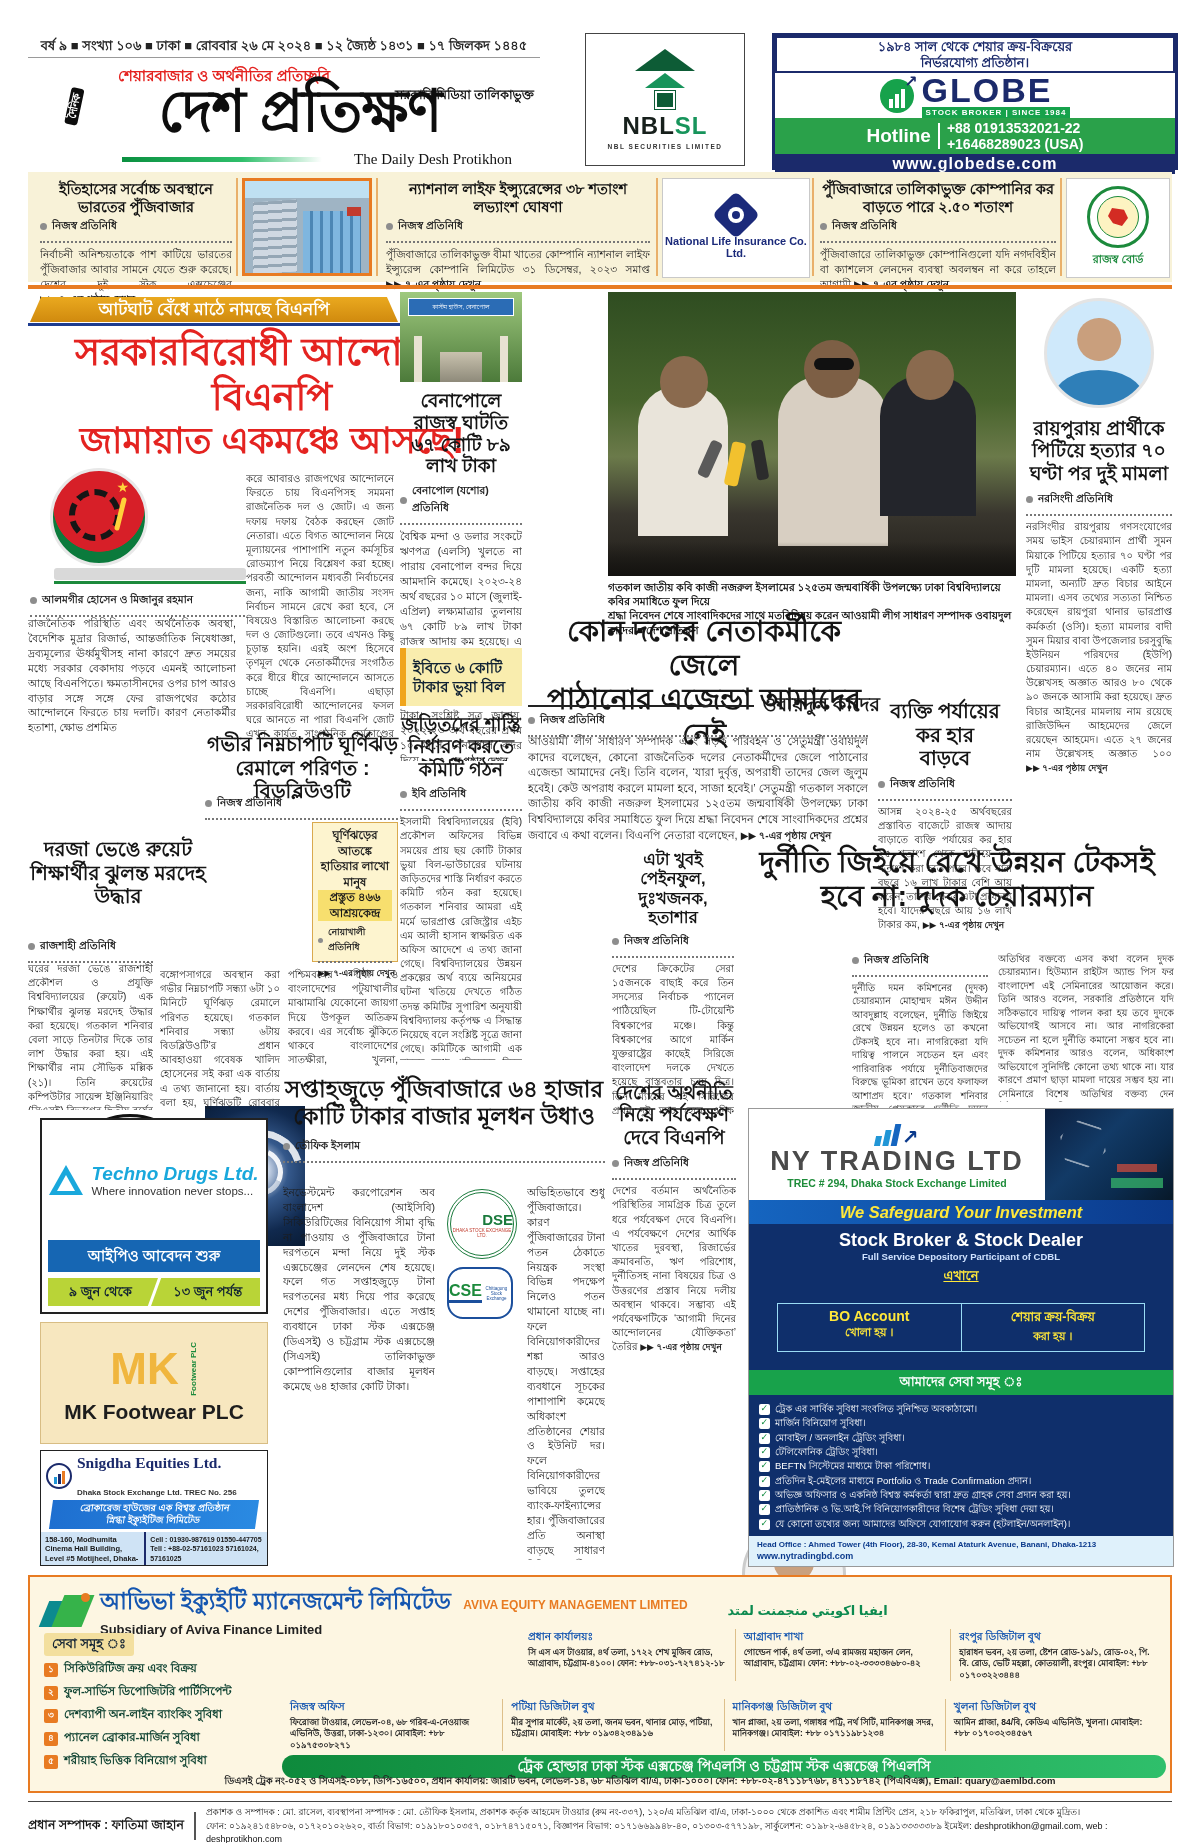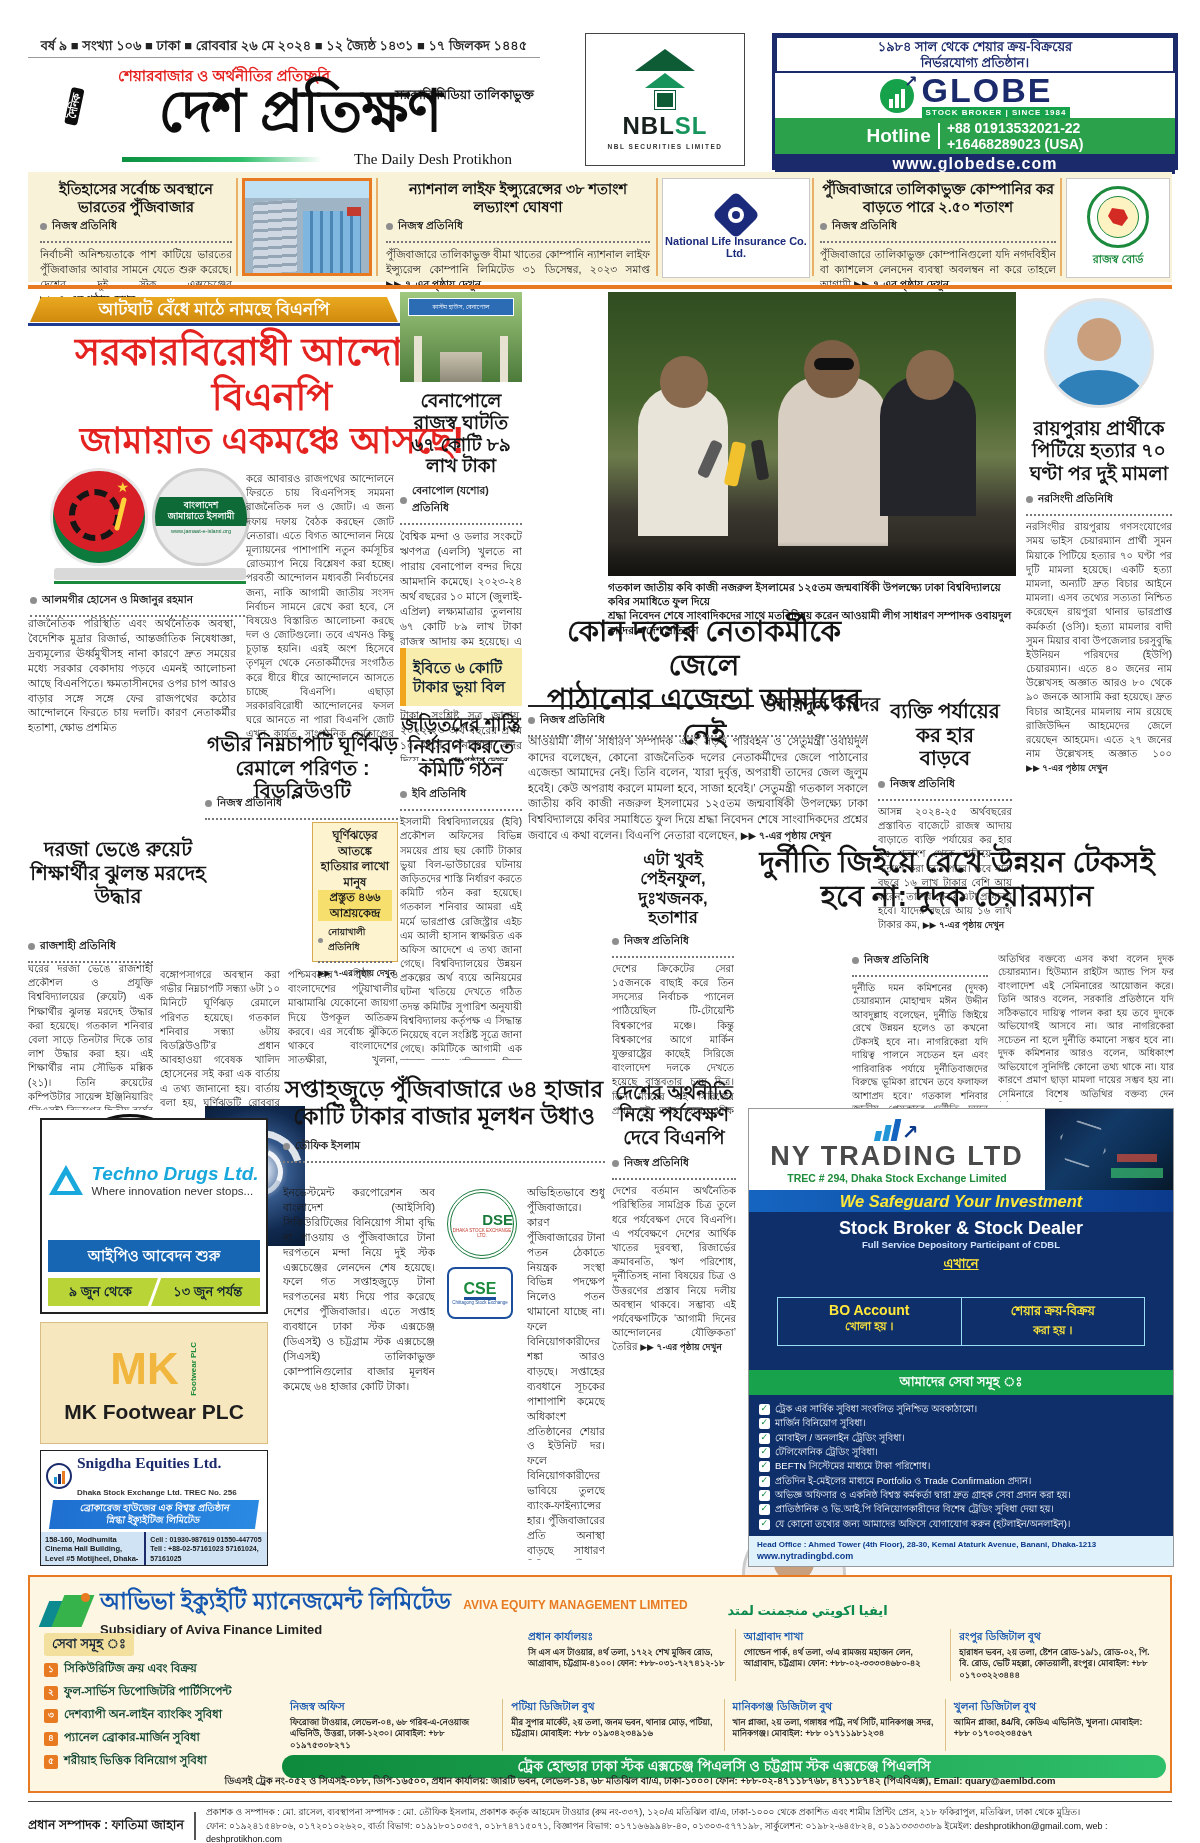--- a/index.html
+++ b/index.html
@@ -183,27 +183,20 @@
     <div style="font-size:38px;">সরকারবিরোধী আন্দোলনে বিএনপি</div>
     <div style="font-size:36px;">জামায়াত একমঞ্চে আসছে!</div>
   </div>
 
   <div class="abs" style="left:50px;top:468px;width:200px;height:112px;">
     <div style="position:absolute;left:0;top:0;width:92px;height:92px;border-radius:50%;background:radial-gradient(circle at 50% 38%,#d71f28 0 62%,#0b7a3c 63%);border:3px solid #e8e8e8;">
       <div class="gearring" style="position:absolute;left:16px;top:18px;width:40px;height:40px;"></div>
       <div style="position:absolute;right:16px;top:8px;color:#ffd23a;font-size:14px;">★</div>
       <div style="position:absolute;right:22px;top:26px;width:5px;height:34px;background:#ffd23a;transform:rotate(14deg);border-radius:3px;"></div>
     </div>
-    <div style="position:absolute;right:0;top:0;width:92px;height:92px;border-radius:50%;background:#ececec;border:3px solid #cfcfcf;overflow:hidden;">
-      <div style="margin-top:26px;background:#0e6b38;color:#fff;text-align:center;font-size:9px;font-weight:bold;line-height:1.25;padding:3px 0;">
-        <div>বাংলাদেশ</div>
-          <div>জামায়াতে ইসলামী</div>
-      </div>
-      <div style="text-align:center;font-size:5.5px;color:#0e6b38;margin-top:2px;">www.jamaat-e-islami.org</div>
-    </div>
     <div style="position:absolute;left:4px;bottom:0;right:4px;height:12px;background:#d9d9d9;border-radius:3px;"></div>
     <div style="position:absolute;left:4px;bottom:-4px;right:4px;height:3px;background:#1c8a3c;"></div>
   </div>
 
   <div class="abs" style="left:30px;top:592px;width:215px;">
     <div class="byline">
         <span class="bdot"></span>
         <span>আলমগীর হোসেন ও মিজানুর রহমান</span>
       </div>
     <div class="dotted"></div>
@@ -389,21 +382,21 @@
       </div>
     <div class="dotted"></div>
   </div>
   <div class="abs bt" style="left:283px;top:1185px;width:152px;height:375px;">ইনভেস্টমেন্ট করপোরেশন অব বাংলাদেশ (আইসিবি) সিকিউরিটিজের বিনিয়োগ সীমা বৃদ্ধি না পাওয়ায় ও পুঁজিবাজারে টানা দরপতনে মন্দা নিয়ে দুই স্টক এক্সচেঞ্জের লেনদেন শেষ হয়েছে। ফলে গত সপ্তাহজুড়ে টানা দরপতনের মধ্য দিয়ে পার করেছে দেশের পুঁজিবাজার। এতে সপ্তাহ ব্যবধানে ঢাকা স্টক এক্সচেঞ্জ (ডিএসই) ও চট্টগ্রাম স্টক এক্সচেঞ্জে (সিএসই) তালিকাভুক্ত কোম্পানিগুলোর বাজার মূলধন কমেছে ৬৪ হাজার কোটি টাকা।</div>
   <div class="abs" style="left:447px;top:1185px;width:158px;height:375px;overflow:hidden;">
     <div style="float:left;width:74px;margin:4px 6px 4px 0;">
       <div style="width:62px;height:62px;border:4px double #1a7a3c;border-radius:50%;display:flex;flex-direction:column;align-items:flex-end;justify-content:center;background:#fff;">
         <span style="font-size:15px;font-weight:bold;color:#1a7a3c;">DSE</span>
         <span style="font-size:4.5px;color:#c0392b;text-align:center;">DHAKA STOCK EXCHANGE LTD.</span>
       </div>
-      <div style="margin-top:8px;width:62px;height:48px;border:2px solid #1b4f9c;border-radius:8px;display:flex;flex-direction:column;align-items:center;justify-content:center;background:#fff;">
+      <div style="margin-top:8px;width:62px;height:48px;border:2px solid #1b4f9c;border-radius:16px;display:flex;flex-direction:row;align-items:center;justify-content:center;background:#fff;">
         <span style="font-size:16px;font-weight:bold;color:#1c8a3c;border-bottom:3px solid #1b4f9c;line-height:1.05;">CSE</span>
         <span style="font-size:4.5px;color:#1b4f9c;text-align:center;">Chittagong Stock Exchange</span>
       </div>
     </div>
     <div class="bt"><span>অভিহিতভাবে শুধু পুঁজিবাজারে। কারণ পুঁজিবাজারের টানা পতন ঠেকাতে নিয়ন্ত্রক সংস্থা বিভিন্ন পদক্ষেপ নিলেও পতন থামানো যাচ্ছে না। ফলে বিনিয়োগকারীদের শঙ্কা আরও বাড়ছে। সপ্তাহের ব্যবধানে সূচকের পাশাপাশি কমেছে অধিকাংশ প্রতিষ্ঠানের শেয়ার ও ইউনিট দর। ফলে বিনিয়োগকারীদের ভাবিয়ে তুলছে ব্যাংক-ফাইন্যান্সের হার। পুঁজিবাজারের প্রতি অনাস্থা বাড়ছে সাধারণ বিনিয়োগকারীদের।</span> </div>
   </div>
 
   <div class="abs" style="left:612px;top:1082px;width:124px;">
     <div class="hl" style="font-size:19px;">
       <div>দেশের অর্থনীতি</div>
@@ -434,21 +427,21 @@
         <div style="position:absolute;left:14px;top:14px;width:44px;height:38px;border:2px solid rgba(255,255,255,.55);transform:rotate(18deg);clip-path:polygon(25% 0,75% 0,100% 50%,75% 100%,25% 100%,0 50%);"></div>
         <div style="position:absolute;right:10px;bottom:12px;width:52px;height:10px;background:#39c16c;opacity:.7;"></div>
         <div style="position:absolute;right:16px;bottom:28px;width:40px;height:8px;background:#d94f3c;opacity:.7;"></div>
       </div>
     </div>
     <div style="height:27px;background:linear-gradient(90deg,#1565c0,#0b3a8c);color:#ffe83a;font-weight:bold;font-style:italic;font-size:16.5px;display:flex;align-items:center;justify-content:center;">We Safeguard Your Investment</div>
     <div style="flex:1;background:#0f2f6b;color:#fff;padding:6px 10px 4px;display:flex;flex-direction:column;">
       <div style="text-align:center;font-size:18px;font-weight:bold;">Stock Broker &amp; Stock Dealer</div>
       <div style="text-align:center;font-size:9.5px;font-weight:bold;color:#cfe2ff;">Full Service Depository Participant of CDBL</div>
       <div style="text-align:center;font-size:13px;font-weight:bold;color:#ffe83a;margin-top:4px;text-decoration:underline;">এখানে</div>
-      <div style="display:flex;border:1px solid #9adcf5;margin:22px 18px;">
+      <div style="display:flex;border:1px solid #9adcf5;margin:16px 18px;">
         <div style="flex:1;border-right:1px solid #9adcf5;text-align:center;padding:4px 2px;">
           <div style="color:#ffe83a;font-weight:bold;font-size:14px;">BO Account</div>
           <div style="color:#ffe83a;font-weight:bold;font-size:11px;">খোলা হয় ।</div>
         </div>
         <div style="flex:1;text-align:center;padding:4px 2px;">
           <div style="color:#ffe83a;font-weight:bold;font-size:12.5px;">শেয়ার ক্রয়-বিক্রয়</div>
           <div style="color:#ffe83a;font-weight:bold;font-size:11px;">করা হয় ।</div>
         </div>
       </div>
       <div style="background:#18a24b;color:#fff;font-weight:bold;font-size:13px;text-align:center;padding:2px 0;margin:2px -10px;">আমাদের সেবা সমূহ ঃ</div>

